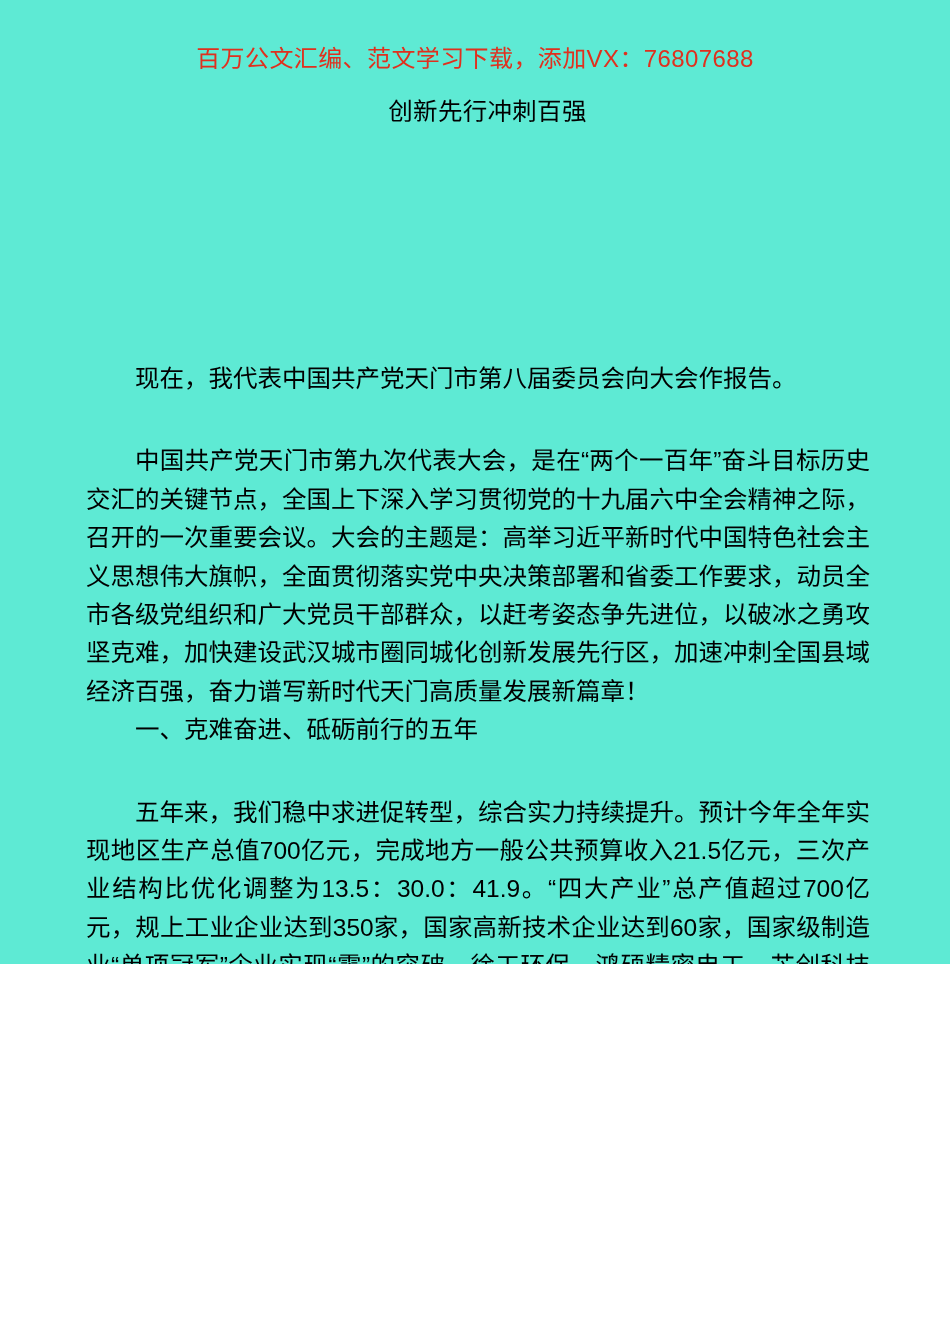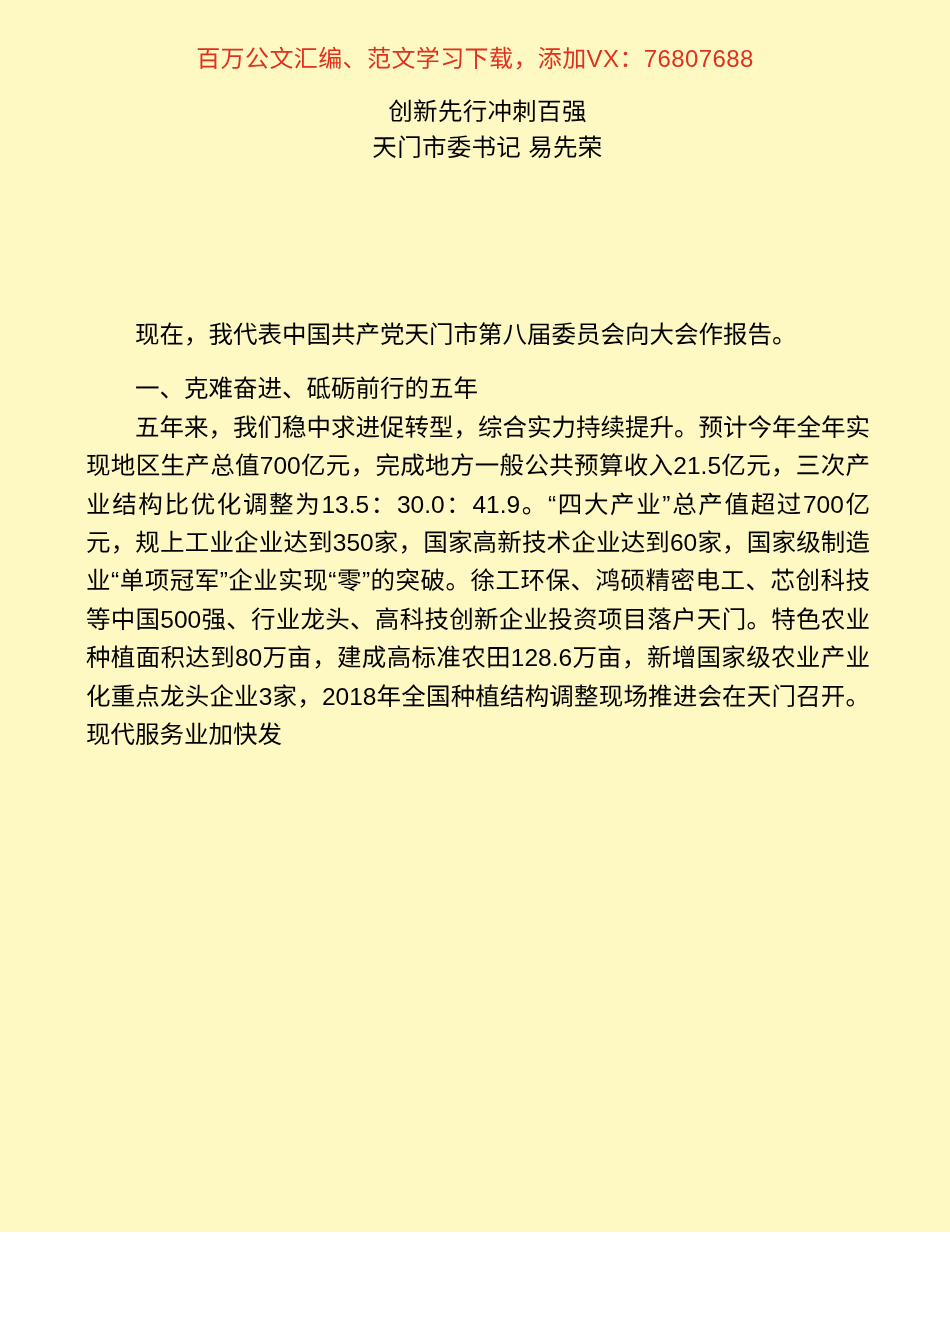--- a/index.html
+++ b/index.html
@@ -8,22 +8,22 @@
     padding: 0;
     background: #ffffff;
   }
   body {
     font-family: "Liberation Sans", "DejaVu Sans", sans-serif;
     -webkit-font-smoothing: antialiased;
   }
   .page {
     position: relative;
     width: 950px;
-    height: 1232px;
-    background: #fef9c3;
+    height: 964px;
+    background: #5eead4;
     overflow: hidden;
     box-sizing: border-box;
   }
 
   
   .promo-banner {
     position: absolute;
     top: 42px;
     left: 0;
     width: 950px;
@@ -65,27 +65,27 @@
     color: #000000;
     text-align: justify;
     text-align-last: left;
     text-justify: inter-character;
     letter-spacing: 0px;
     margin: 0;
     word-break: break-all;
   }
   .para.indent {
     text-indent: 2em;
+    margin-top: 44px;
   }
   .para.salutation {
     text-indent: 0;
   }
   .para.heading {
     text-indent: 2em;
-    margin-top: 16px;
   }
 
   
   .footer {
     position: absolute;
     left: 0;
     top: 1278px;
     width: 950px;
   }
   .footer-inner {
@@ -114,25 +114,25 @@
 </style>
 </head>
 <body>
 
 <div class="page">
 
   <div class="promo-banner" style="color: rgb(224, 48, 30);">百万公文汇编、范文学习下载，添加VX：76807688</div>
 
   <div class="title-block">
     <div class="title-line">创新先行冲刺百强</div>
-    <div class="title-line">天门市委书记  易先荣</div>
   </div>
 
   <div class="body-block">
     <p class="para indent">现在，我代表中国共产党天门市第八届委员会向大会作报告。</p>
+    <p class="para indent">中国共产党天门市第九次代表大会，是在“两个一百年”奋斗目标历史交汇的关键节点，全国上下深入学习贯彻党的十九届六中全会精神之际，召开的一次重要会议。大会的主题是：高举习近平新时代中国特色社会主义思想伟大旗帜，全面贯彻落实党中央决策部署和省委工作要求，动员全市各级党组织和广大党员干部群众，以赶考姿态争先进位，以破冰之勇攻坚克难，加快建设武汉城市圈同城化创新发展先行区，加速冲刺全国县域经济百强，奋力谱写新时代天门高质量发展新篇章！</p>
     <p class="para heading">一、克难奋进、砥砺前行的五年</p>
     <p class="para indent">五年来，我们稳中求进促转型，综合实力持续提升。预计今年全年实现地区生产总值700亿元，完成地方一般公共预算收入21.5亿元，三次产业结构比优化调整为13.5：30.0：41.9。“四大产业”总产值超过700亿元，规上工业企业达到350家，国家高新技术企业达到60家，国家级制造业“单项冠军”企业实现“零”的突破。徐工环保、鸿硕精密电工、芯创科技等中国500强、行业龙头、高科技创新企业投资项目落户天门。特色农业种植面积达到80万亩，建成高标准农田128.6万亩，新增国家级农业产业化重点龙头企业3家，2018年全国种植结构调整现场推进会在天门召开。现代服务业加快发</p>
   </div>
 
   <div class="footer">
     <div class="footer-inner">
       <span class="footer-mark">★政论文公众号</span>
       <span class="footer-page">— 1 —</span>
     </div>
   </div>

